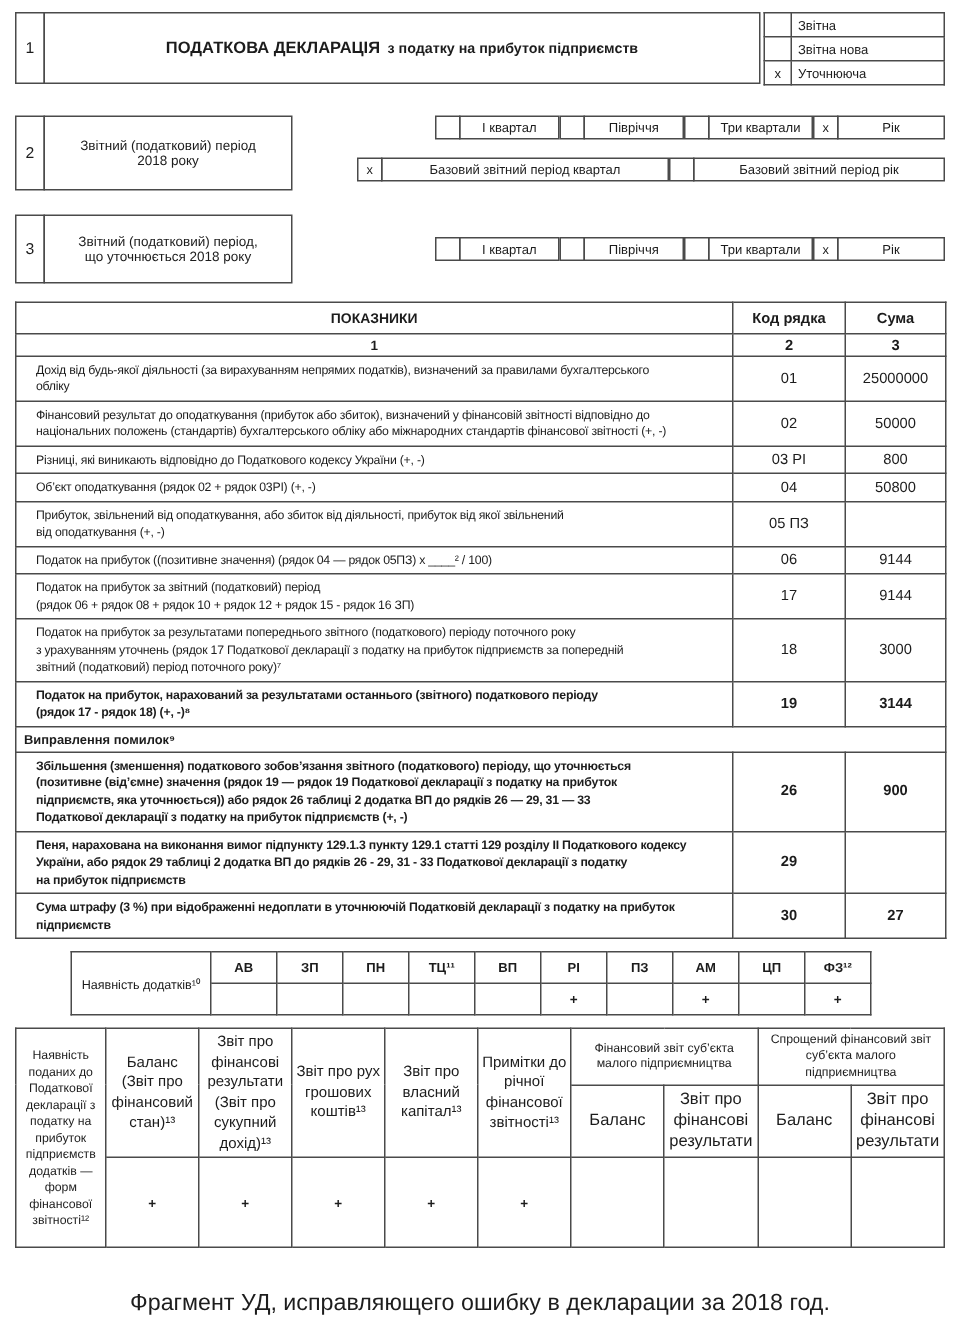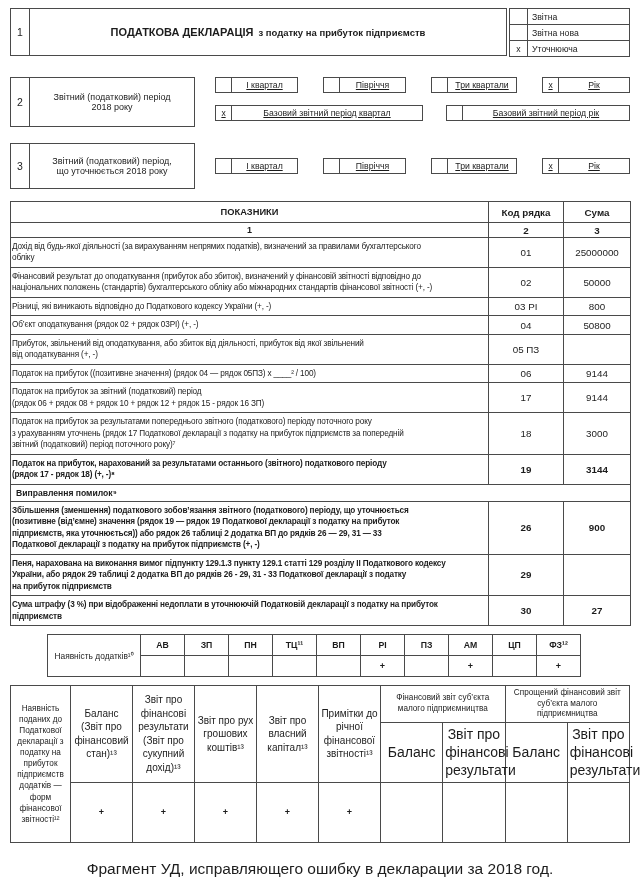--- a/index.html
+++ b/index.html
@@ -30,21 +30,21 @@
   .type-mark { width: 18px; text-align: center; }
   .type-label { width: 102px; padding-left: 4px; }
 
   .periodcell {
     width: 166px; margin-left: -1px; border: 1px solid #4a4a4a;
     display: flex; flex-direction: column; align-items: center; justify-content: center;
     gap: 0; font-size: 9px; text-align: center;
   }
 
   .rightzone { flex: 1; margin-left: 20px; display: flex; flex-direction: column; }
-  .cbrow { display: flex; justify-content: space-between; text-decoration: underline; }
+  .cbrow { display: flex; justify-content: flex-end; }
   .cb { display: flex; }
   .cb-mark {
     width: 17px; height: 16px; border: 1px solid #4a4a4a;
     display: flex; align-items: center; justify-content: center; font-size: 8.5px;
   }
   .cb-label {
     height: 16px; border: 1px solid #4a4a4a; margin-left: -1px;
     display: flex; align-items: center; justify-content: center; font-size: 8.7px;
   }
   .w-q  { width: 67px; }
@@ -56,43 +56,43 @@
   
   table.main { border-collapse: collapse; width: 620px; margin-top: 12px; table-layout: fixed; }
   table.main td { border: 1px solid #4a4a4a; vertical-align: middle; }
   td.col-text { width: 478px; }
   td.col-code { width: 75px; text-align: center; font-size: 9.8px; }
   td.col-sum  { width: 67px; text-align: center; font-size: 9.8px; }
   .hdr  { font-weight: bold; font-size: 9.3px; text-align: center; height: 21px; }
   .hdr2 { font-weight: bold; font-size: 9px;  text-align: center; height: 15px; }
   .rtext {
     font-size: 8.2px; letter-spacing: -0.15px; line-height: 1.4;
-    padding: 3px 1px; white-space: pre-line;
+    padding: 3px 13px; white-space: pre-line;
   }
   tr.b td { font-weight: bold; }
   .secrow { font-weight: bold; font-size: 8.6px; padding: 3px 5px; height: 16px; }
 
   
   table.attach { border-collapse: collapse; margin: 8px 0 0 37px; table-layout: fixed; }
   table.attach td { border: 1px solid #4a4a4a; text-align: center; }
   .attach-label { width: 93px; font-size: 8.4px; }
   .ah { width: 44px; height: 21px; font-weight: bold; font-size: 8.7px; }
   .av { height: 21px; font-size: 9px; font-weight: bold; }
 
   
   table.fin { border-collapse: collapse; width: 620px; margin-top: 8px; table-layout: fixed; }
   table.fin td { border: 1px solid #4a4a4a; text-align: center; vertical-align: middle; }
   .fin-label { width: 60px; font-size: 8.2px; line-height: 1.35; padding: 2px; }
   .fh { width: 62px; font-size: 10px; line-height: 1.35; padding: 2px; height: 74px; }
   .fg { font-size: 8.2px; line-height: 1.3; padding: 2px; height: 34px; }
-  .fs { font-size: 14px; line-height: 1.3; padding: 2px; height: 40px; }
+  .fs { font-size: 11px; line-height: 1.3; padding: 2px; height: 40px; }
   .fv { height: 60px; font-size: 9px; font-weight: bold; }
 
   
-  .caption { margin-top: 17px; text-align: center; font-size: 15.5px; color: #1d1d1d; }
+  .caption { margin-top: 28px; text-align: center; font-size: 15.5px; color: #1d1d1d; }
 </style>
 </head>
 <body>
 
 <div class="page">
 
   <div class="sec">
     <div class="numcell" style="height:48px">1</div>
     <div class="titlecell" style="height:48px">
       <div class="t1">ПОДАТКОВА ДЕКЛАРАЦІЯ</div>

